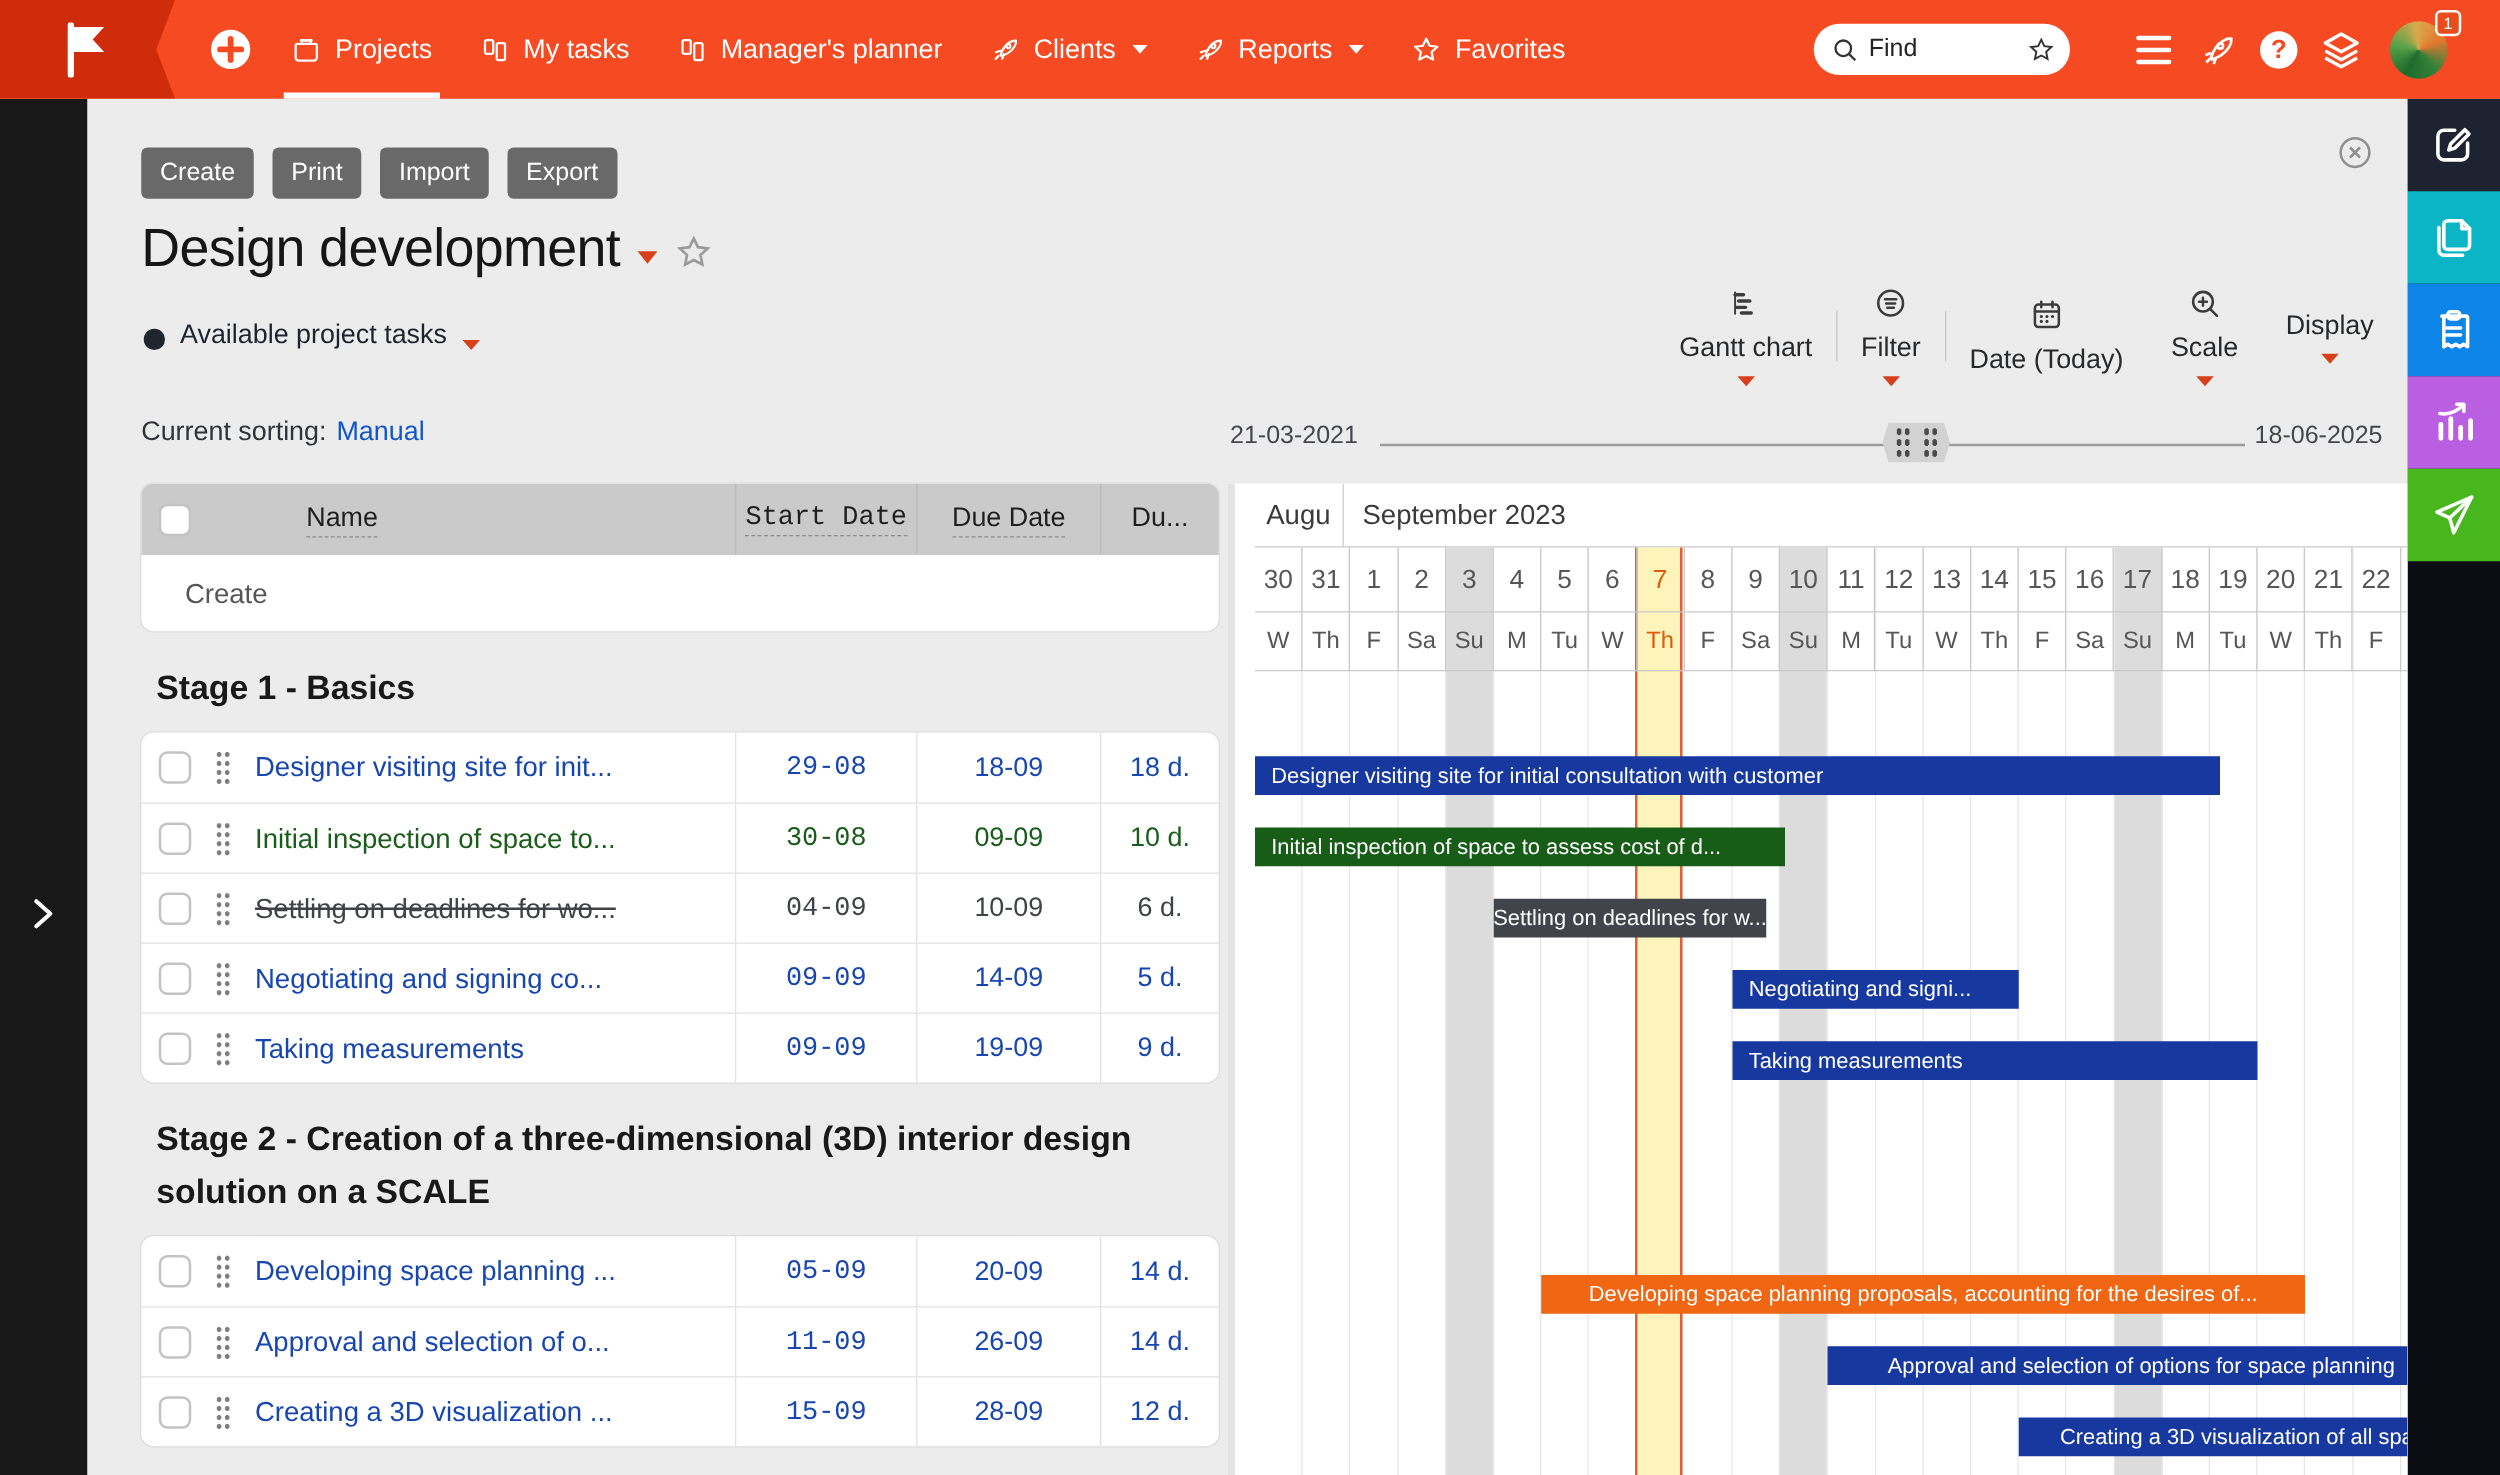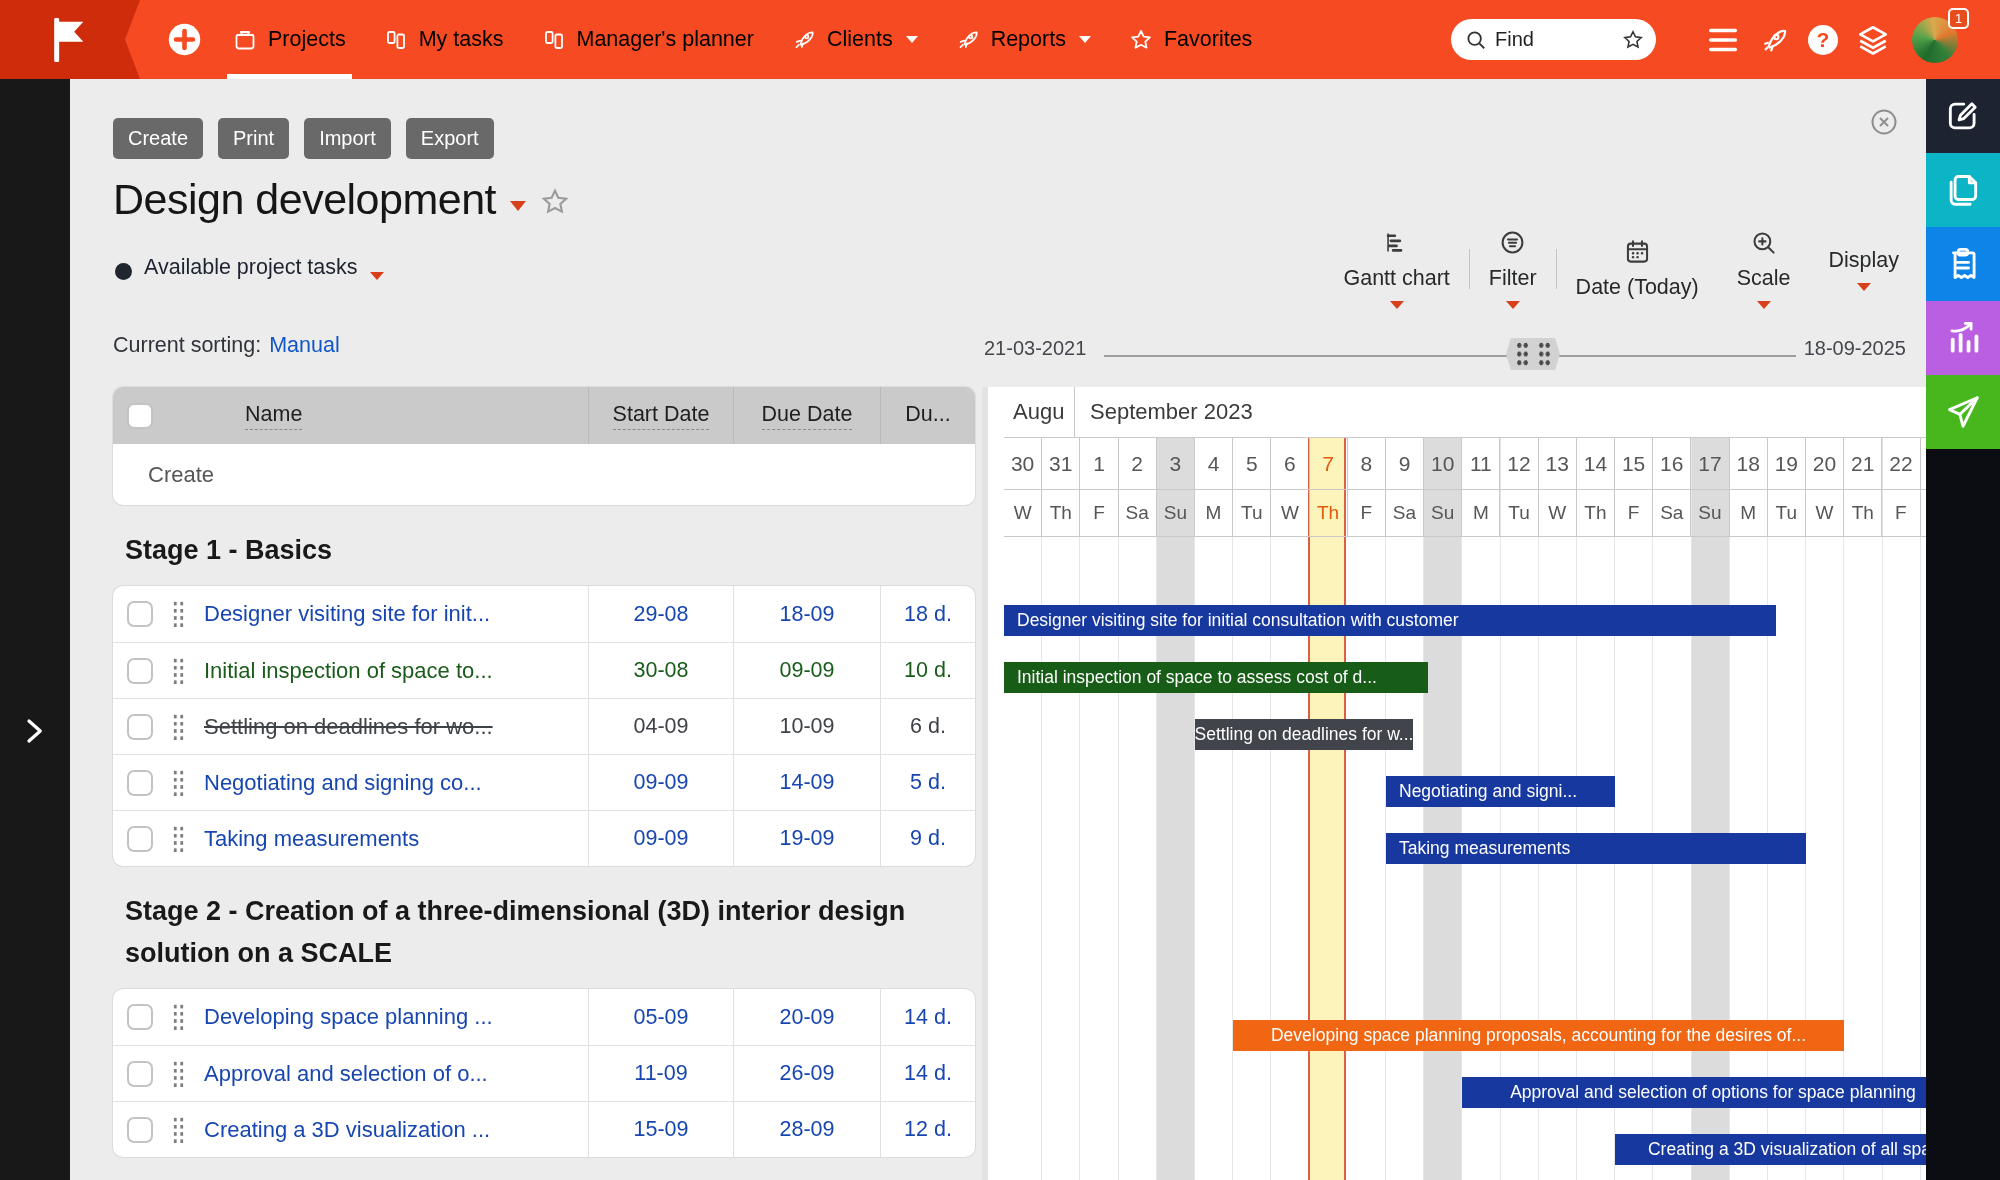--- a/index.html
+++ b/index.html
@@ -6,21 +6,21 @@
   html,body { width:2000px; height:1180px; overflow:hidden; font-family:"Liberation Sans", sans-serif; background:#ececec; }
   svg { display:block; }
   .icon { display:inline-flex; align-items:center; justify-content:center; }
 
   
   #topbar { position:absolute; left:0; top:0; width:2000px; height:79px; background:#f64a22; display:flex; align-items:center; z-index:30; }
   #logo-block { width:140px; height:79px; background:#ce2c0a; display:flex; align-items:center; justify-content:center; flex:0 0 auto;
                 clip-path:polygon(0 0,100% 0,calc(100% - 15px) 50%,100% 100%,0 100%); }
   #plus-btn { margin-left:26px; width:37px; height:37px; flex:0 0 auto; color:#fff; cursor:pointer; }
   #nav { display:flex; align-items:center; margin-left:30px; gap:38px; height:100%; }
-  .nav-item { position:relative; display:flex; align-items:center; gap:11px; color:#000000; font-size:21.5px; height:100%; cursor:pointer; white-space:nowrap; }
+  .nav-item { position:relative; display:flex; align-items:center; gap:11px; color:#ffffff; font-size:21.5px; height:100%; cursor:pointer; white-space:nowrap; }
   .nav-item .icon { width:24px; height:24px; color:#fff; }
   .nav-item.active::after { content:""; position:absolute; left:-6px; right:-6px; bottom:0; height:5px; background:#fff; }
   .caret-w { width:0; height:0; border-left:6px solid transparent; border-right:6px solid transparent; border-top:7px solid #fff; margin-left:2px; }
   #search-pill { position:absolute; left:1451px; top:19px; width:205px; height:41px; background:#fff; border-radius:21px; display:flex; align-items:center; padding:0 12px 0 14px; }
   #search-pill .icon { color:#333; width:22px; height:22px; }
   #search-input { border:none; outline:none; flex:1; margin-left:8px; font-size:20px; color:#222; font-family:"Liberation Sans",sans-serif; background:transparent; min-width:0; }
   #search-input::placeholder { color:#222; opacity:1; }
   #search-fav { color:#9a9a9a; width:26px; height:26px; }
   .tb-icon { position:absolute; top:24px; width:34px; height:32px; color:#fff; cursor:pointer; }
   #help-btn { background:#fff; color:#f64a22; border-radius:50%; width:30px; height:30px; font-weight:bold; font-size:21px; display:flex; align-items:center; justify-content:center; top:25px; }
@@ -69,21 +69,21 @@
                   display:flex; align-items:center; justify-content:center; gap:9px; }
   .grip { width:13px; height:26px; background-image:radial-gradient(#4a4a4a 1.9px, transparent 2.1px); background-size:6.5px 8.7px; }
 
   
   #table-area { position:absolute; left:43px; top:308px; width:862px; }
   .card { background:#fff; border-radius:10px; overflow:hidden; box-shadow:0 0 0 1px #dcdcdc; }
   .trow { display:flex; align-items:stretch; height:56px; }
   .trow + .trow { border-top:1px solid #e0e0e0; }
   .lead { width:475px; display:flex; align-items:center; padding-left:14px; gap:19px; overflow:hidden; }
   .colc { display:flex; align-items:center; justify-content:center; border-left:1px solid #e0e0e0; font-size:21.5px; }
-  .col-start { width:145px; } .col-due { width:147px; } .col-dur { width:95px; }
+  .col-start { width:145px;font-family:Liberation Mono, monospace; } .col-due { width:147px; } .col-dur { width:95px; }
   #thead { background:#cacaca; height:57px; }
   #thead .lead { gap:0; }
   #thead .colc { border-left:1px solid #b9b9b9; background:#cacaca; }
   .th-label { font-size:21.5px; color:#1f1f1f; border-bottom:1px dashed #8a8a8a; padding-bottom:2px; cursor:pointer; }
   #th-name { margin-left:92px; }
   #th-dur { border-bottom:none; cursor:default; }
   .checkbox { width:26px; height:26px; border:2px solid #c3c3c3; border-radius:7px; background:#fff; flex:0 0 auto; cursor:pointer; }
   #create-row { height:61px; display:flex; align-items:center; padding-left:35px; font-size:22px; color:#565656; cursor:pointer; }
   .drag { width:13px; height:28px; background-image:radial-gradient(#7d7d7d 1.7px, transparent 1.9px); background-size:6.5px 7.2px; flex:0 0 auto; cursor:grab; }
   .tname { font-size:22px; white-space:nowrap; overflow:hidden; cursor:pointer; }
@@ -368,21 +368,21 @@
     <span>Current sorting:</span><span id="sorting-value">Manual</span>
   </div>
 
   <div id="range-row">
     <span id="range-start" class="range-label">21-03-2021</span>
     <div id="range-track"></div>
     <div id="range-handle">
         <span class="grip"></span>
         <span class="grip"></span>
       </div>
-    <span id="range-end" class="range-label">18-09-2025</span>
+    <span id="range-end" class="range-label">18-06-2025</span>
   </div>
 
   <div id="table-area">
     <div class="card">
       <div class="trow" id="thead">
         <div class="lead">
           <span class="checkbox"></span>
           <span class="th-label" id="th-name">Name</span>
         </div>
         <div class="colc col-start">

